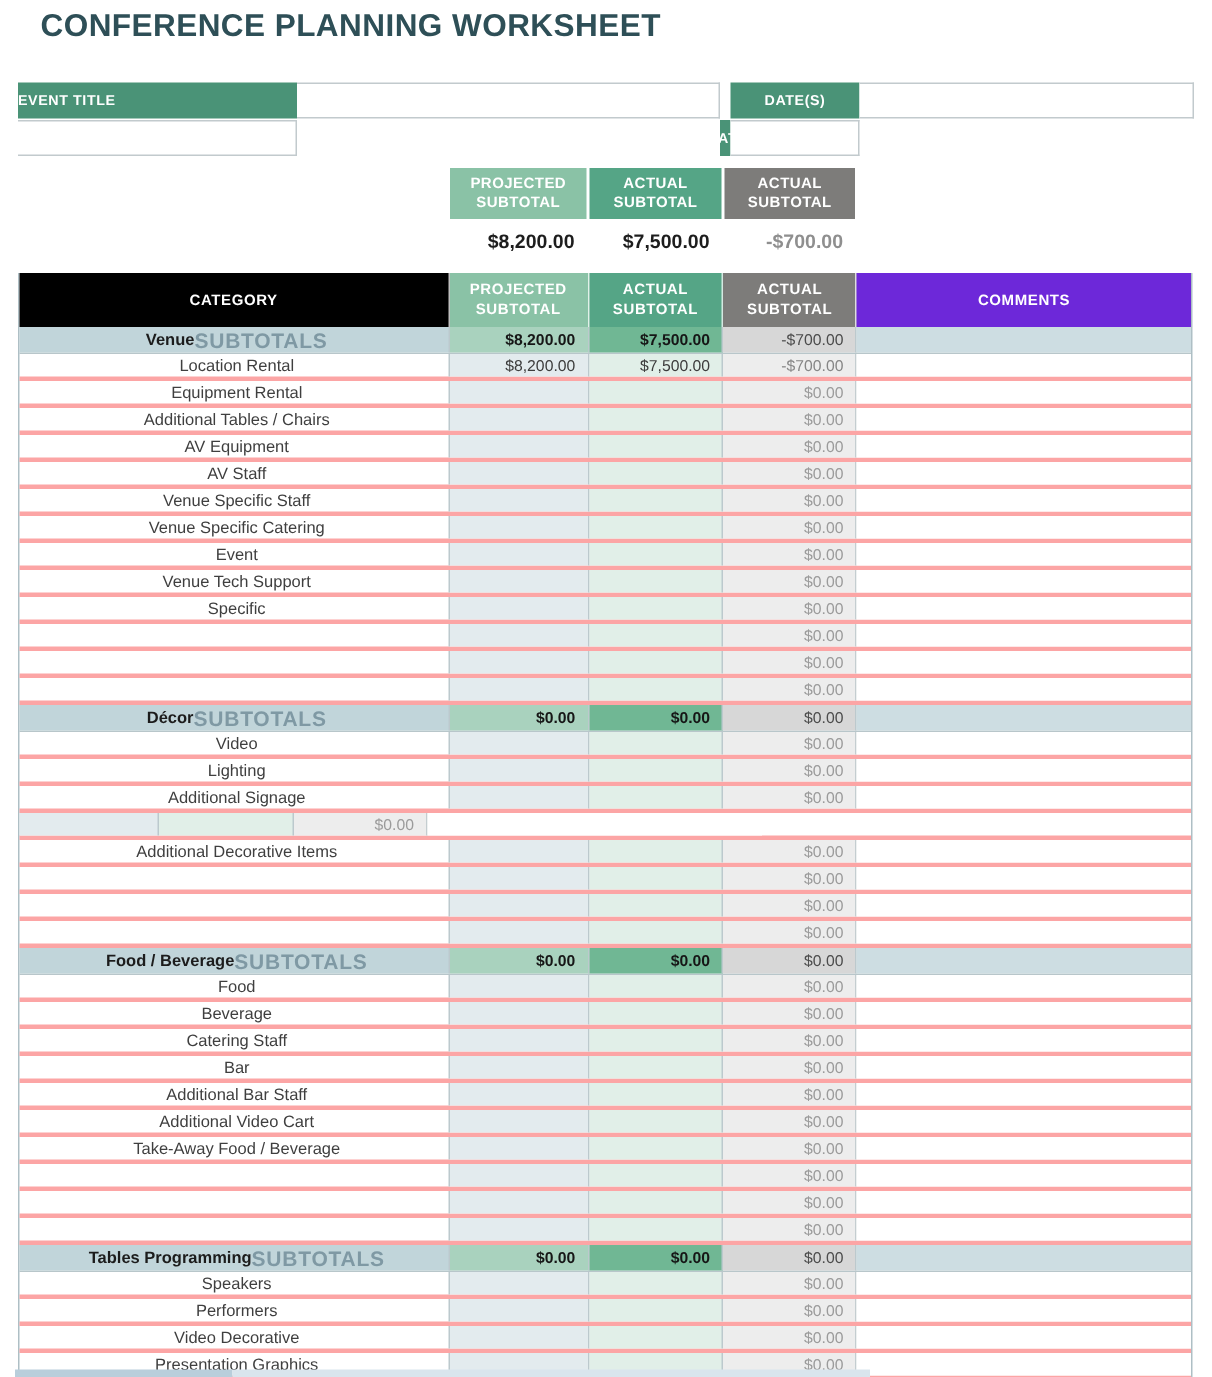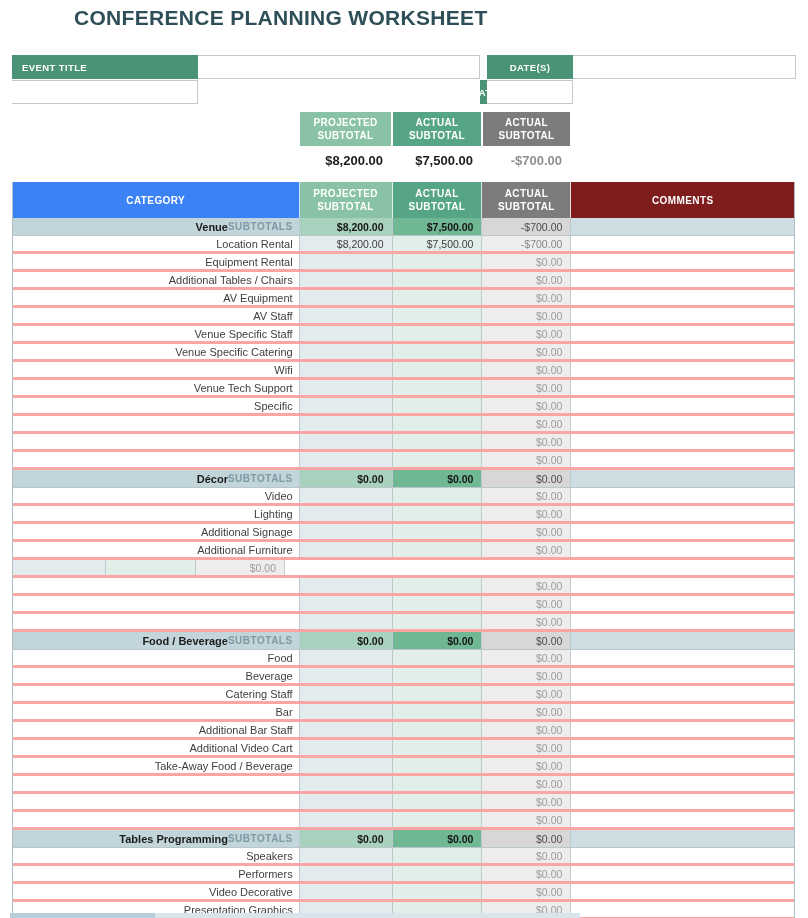--- a/index.html
+++ b/index.html
@@ -5,36 +5,36 @@
   * { box-sizing: border-box; margin: 0; padding: 0; }
   html, body { width: 808px; height: 918px; overflow: hidden; }
   body {
     position: relative;
     background: #ffffff;
     font-family: "Liberation Sans", sans-serif;
     color: #3f3f3f;
   }
   .page-title {
     position: absolute; left: 27px; top: 6px;
-    font-size: 21px; font-weight: bold; color: #2e4f57; letter-spacing: 0.3px; margin-left: 47px;
+    font-size: 21px; font-weight: bold; color: #2e4f57; letter-spacing: 0.3px;
   }
   
   .event-info {
     position: absolute; left: 12px; top: 55px; width: 784px;
     display: grid;
     grid-template-columns: 186px 282px 7px 86px 223px;
     grid-auto-rows: 24px;
     row-gap: 1px;
   }
   .label-cell {
     background: #4a9377; color: #ffffff;
     font-size: 9.5px; font-weight: bold; letter-spacing: 0.4px;
     display: flex; align-items: center;
   }
-  .label-cell.left-label { padding-left: 10px; }
+  .label-cell.left-label { }
   .label-cell.center-label { justify-content: center; }
   .input-cell {
     background: #ffffff; border: 1px solid #c2cacd; border-left: none;
   }
   .spacer-cell { background: #ffffff; }
   
   .summary { position: absolute; left: 300px; top: 112px; }
   .summary-headers { display: flex; gap: 2px; }
   .summary-header {
     height: 34px; color: #ffffff; font-size: 10px; font-weight: bold;
@@ -61,49 +61,49 @@
   .t-row { display: flex; height: 18px; border-bottom: 3px solid #fca5a5; }
   .t-row.header-row { height: 36px; border-bottom: none; }
   .c0 { width: 287px; } .c1 { width: 93px; } .c2 { width: 90px; }
   .c3 { width: 89px; }  .c4 { width: 223px; }
   .header-row .hcell {
     color: #ffffff; font-size: 10px; font-weight: bold; letter-spacing: 0.4px;
     display: flex; align-items: center; justify-content: center;
     text-align: center; line-height: 1.3; padding: 0 16px;
     border-right: 1px solid rgba(255,255,255,0.75);
   }
-  .header-row .c0 { background: #3b82f6; }
+  .header-row .c0 { background: #000000; }
   .header-row .c1 { background: #8ac2a6; }
   .header-row .c2 { background: #55a586; }
   .header-row .c3 { background: #7d7c7a; }
-  .header-row .c4 { background: #7f1d1d; border-right: none; }
+  .header-row .c4 { background: #6d28d9; border-right: none; }
   .cell { display: flex; align-items: center; }
   .cat-cell {
     padding: 0 6px 0 10px; font-size: 11px; color: #3f3f3f;
-    justify-content: flex-end; border-right: 1px solid #bcc9cd;
+    justify-content: center; border-right: 1px solid #bcc9cd;
   }
   .money-cell {
     font-size: 10.5px; color: #3c3c3c; justify-content: flex-end;
     padding-right: 8px; border-right: 1px solid #bcc9cd;
   }
   .item-row .c1 { background: #e3ebee; }
   .item-row .c2 { background: #e1efe8; }
   .item-row .c3 { background: #ededed; color: #9b9b9b; }
   .item-row .c3.money-cell { color: #9b9b9b; border-right: 1px solid #c4cdd0; }
   .item-row .c3.has-value { color: #868686; }
   .item-row .c4 { background: #ffffff; }
   .section-row { border-bottom: 1px solid #b8c6ca; }
   .section-row .c0 { background: #c1d5da; }
   .section-row .c1 { background: #a9d2be; font-weight: bold; color: #161616; }
   .section-row .c2 { background: #70b794; font-weight: bold; color: #161616; }
   .section-row .c3 { background: #d7d7d7; color: #4c4c4c; }
   .section-row .c4 { background: #cddde2; }
   .section-name { font-weight: bold; font-size: 11px; color: #1c1c1c; }
   .subtotals-label {
-    font-size: 10px; font-weight: bold; color: #7f99a4; letter-spacing: 0.5px;
+    font-size: 14px; font-weight: bold; color: #7f99a4; letter-spacing: 0.5px;
   }
   
   .bottom-strip { position: absolute; top: 913px; left: 10px; height: 5px; display: flex; }
   .bottom-strip .dark { width: 145px; background: #b9cedb; }
   .bottom-strip .light { width: 425px; background: #d9e5ed; }
 </style>
 </head>
 <body>
 
 <div class="page-title">CONFERENCE PLANNING WORKSHEET</div>
@@ -210,21 +210,21 @@
       <div class="cell cat-cell c0">
         <div class="">Venue Specific Catering</div>
       </div>
       <div class="cell money-cell c1"></div>
       <div class="cell money-cell c2"></div>
       <div class="cell money-cell c3">$0.00</div>
       <div class="cell c4"></div>
     </div>
     <div class="t-row item-row">
       <div class="cell cat-cell c0">
-        <div class="">Wifi</div>
+        <div class="">Event</div>
       </div>
       <div class="cell money-cell c1"></div>
       <div class="cell money-cell c2"></div>
       <div class="cell money-cell c3">$0.00</div>
       <div class="cell c4"></div>
     </div>
     <div class="t-row item-row">
       <div class="cell cat-cell c0">
         <div class="">Venue Tech Support</div>
       </div>
@@ -300,29 +300,29 @@
     <div class="t-row item-row">
       <div class="cell cat-cell c0">
         <div class="">Additional Signage</div>
       </div>
       <div class="cell money-cell c1"></div>
       <div class="cell money-cell c2"></div>
       <div class="cell money-cell c3">$0.00</div>
       <div class="cell c4"></div>
     </div>
     <div class="t-row item-row">
-      <div class="cell cat-cell c0">
-        <div class="">Additional Furniture</div>
-      </div>
-      <div class="cell money-cell c1"></div>
-      <div class="cell money-cell c2"></div>
-      <div class="cell money-cell c3">$0.00</div>
-      <div class="cell c4"></div>
-    </div>
-    <div class="t-row item-row">
+      <div class="cell money-cell c1"></div>
+      <div class="cell money-cell c2"></div>
+      <div class="cell money-cell c3">$0.00</div>
+      <div class="cell c4"></div>
+    </div>
+    <div class="t-row item-row">
+      <div class="cell cat-cell c0">
+        <div class="">Additional Decorative Items</div>
+      </div>
       <div class="cell money-cell c1"></div>
       <div class="cell money-cell c2"></div>
       <div class="cell money-cell c3">$0.00</div>
       <div class="cell c4"></div>
     </div>
     <div class="t-row item-row">
       <div class="cell cat-cell c0">
         <div class=""></div>
       </div>
       <div class="cell money-cell c1"></div>

